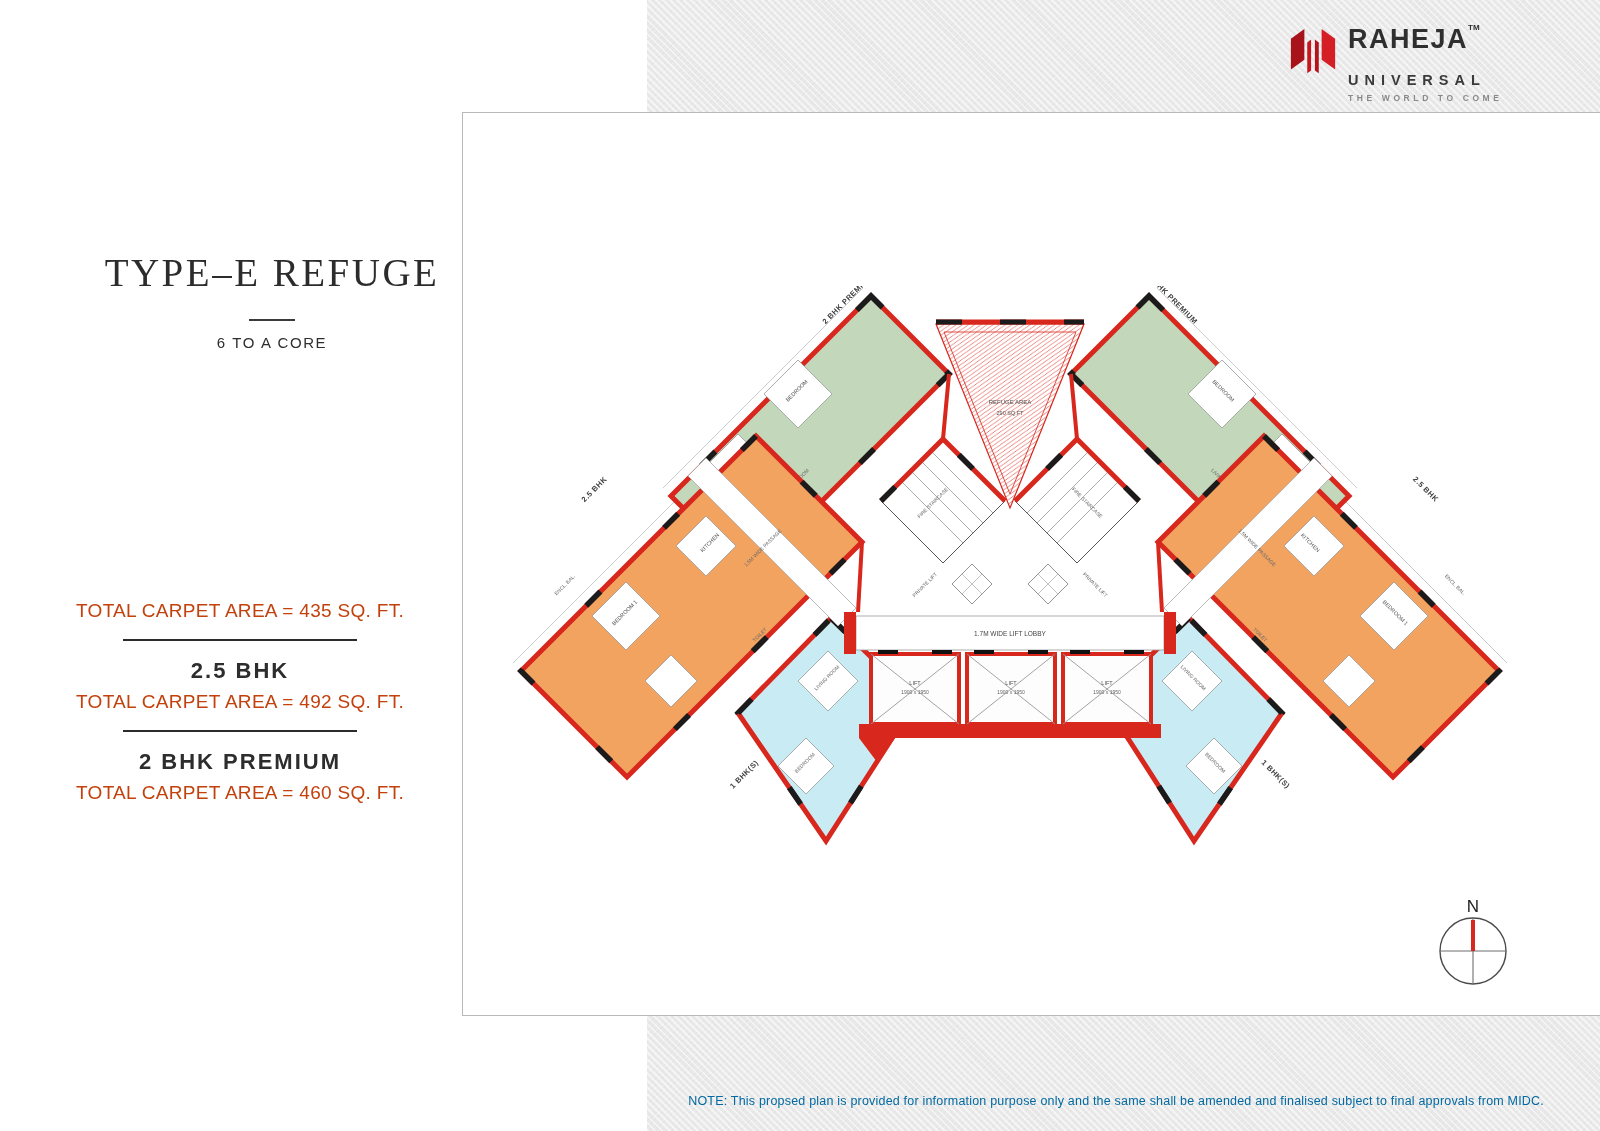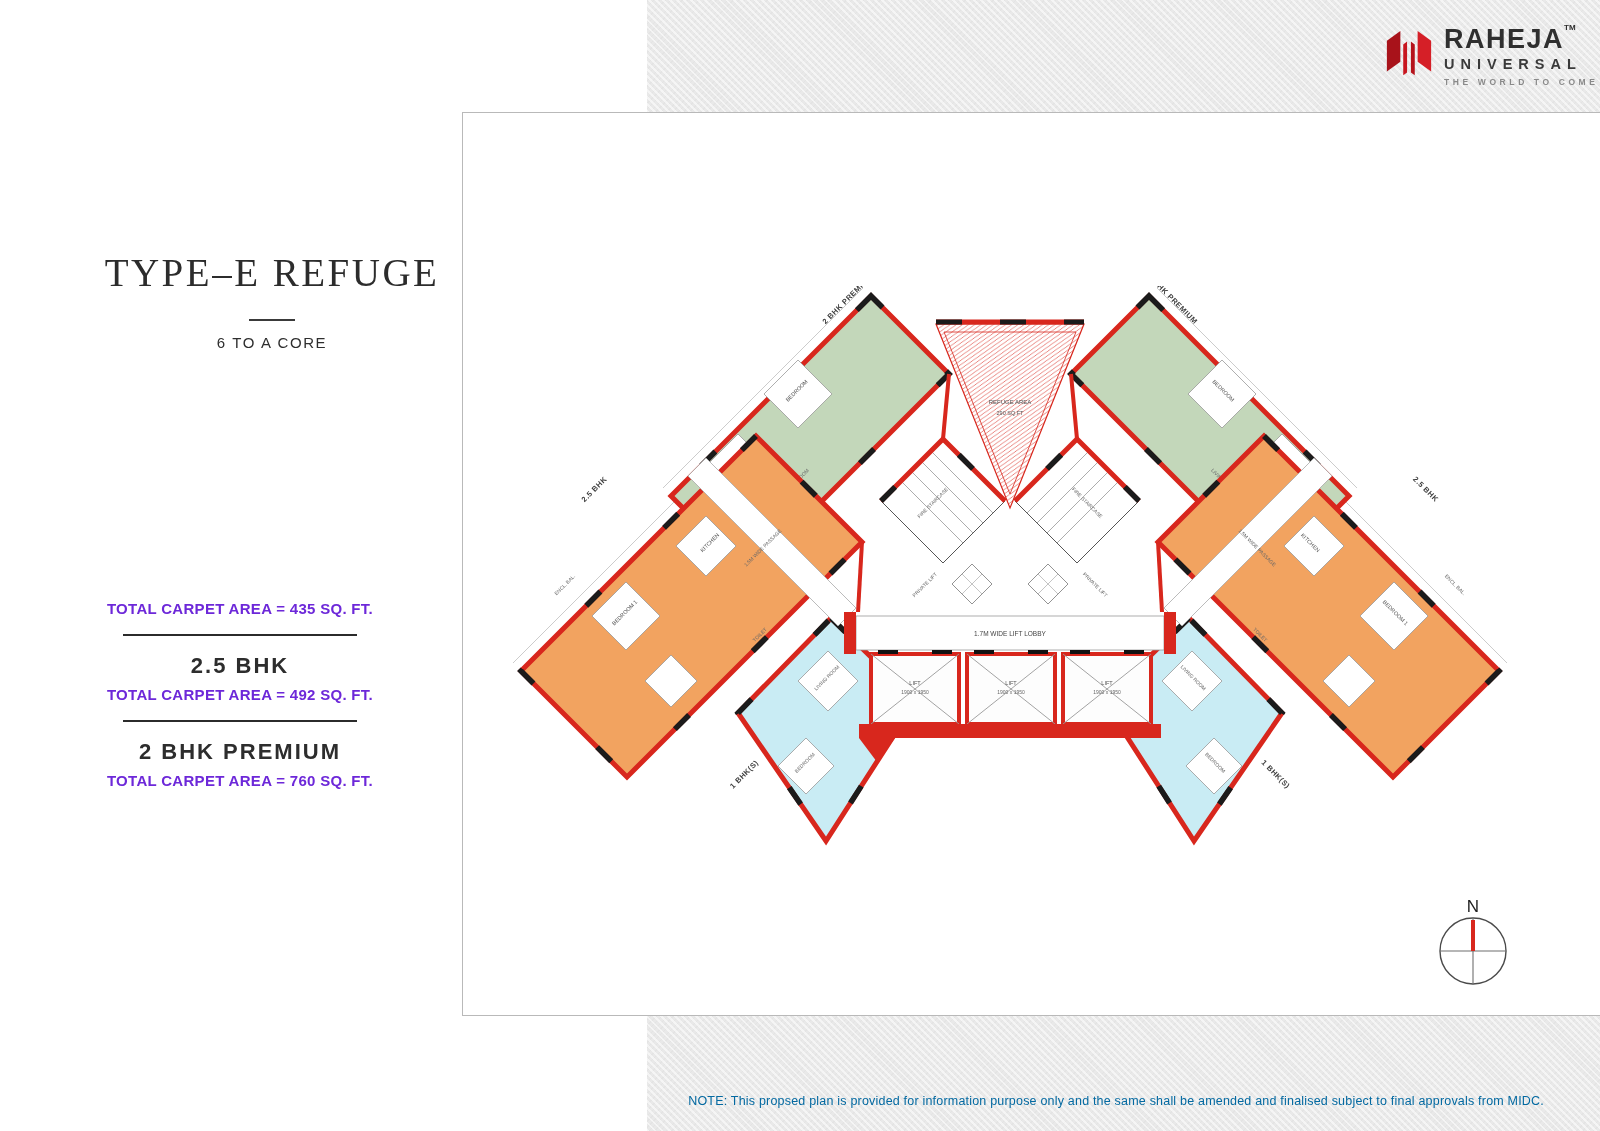--- a/index.html
+++ b/index.html
@@ -26,29 +26,29 @@
   .panel{position:absolute;left:72px;top:250px;width:336px;text-align:center;color:#2b2b2b;margin-left:32px;}
   .panel .title{
     font-family:"Liberation Serif",serif;font-size:39px;line-height:45px;
     letter-spacing:2.5px;color:#2c2c2c;font-weight:400;
   }
   .panel .divider{width:46px;height:0;border-top:2px solid #3a3a3a;margin:24px auto 0;}
   .panel .tower{margin-top:26px;font-size:23px;font-weight:bold;letter-spacing:2.5px;color:#333;}
   .panel .core{margin-top:13px;font-size:15px;letter-spacing:1.6px;color:#2e2e2e;}
   .units{position:absolute;left:72px;top:593px;width:336px;text-align:center;color:#2d2d2d;}
   .units .uname{font-size:22px;font-weight:bold;letter-spacing:2px;}
-  .units .udetail{margin-top:7px;font-size:15px;letter-spacing:.3px;color:#6d28d9;font-weight:bold;}
+  .units .udetail{margin-top:7px;font-size:19px;letter-spacing:.3px;color:#c2410c;}
   .units hr{border:none;border-top:2px solid #2b2b2b;width:234px;margin:17px auto;}
   
-  .logo{position:absolute;left:1384px;top:26px;display:flex;align-items:flex-end;}
+  .logo{position:absolute;left:1288px;top:26px;display:flex;align-items:flex-start;}
   .logo .mark{width:50px;height:58px;margin-right:10px;}
   .logo .ltext{line-height:1;}
   .logo .lname{font-size:27px;font-weight:800;letter-spacing:1.5px;color:#2f2f2f;}
   .logo .tm{font-size:8px;vertical-align:top;position:relative;top:-2px;color:#2f2f2f;font-weight:700;}
-  .logo .lname2{font-size:14.5px;font-weight:600;letter-spacing:6px;color:#3a3a3a;margin-top:4px;}
+  .logo .lname2{font-size:14.5px;font-weight:600;letter-spacing:6px;color:#3a3a3a;margin-top:20px;}
   .logo .ltag{font-size:8.5px;font-weight:700;letter-spacing:3.6px;color:#8a8a8a;margin-top:6px;}
   
   .note{position:absolute;right:56px;top:1094px;font-size:12.5px;color:#0369a1;letter-spacing:.2px;}
   
   text{font-family:"Liberation Sans",sans-serif;}
   .t5{font-size:5px;fill:#666;}
   .t55{font-size:5.5px;fill:#555;}
   .t6{font-size:6px;fill:#4c4c4c;}
   .t65{font-size:6.5px;fill:#444;}
   .t75{font-size:7.5px;fill:#3c3c3c;font-weight:600;letter-spacing:.5px;}
@@ -92,21 +92,21 @@
     <div class="udetail">TOTAL CARPET AREA = 435 SQ. FT.</div>
   </div>
   <hr>
   <div>
     <div class="uname">2.5 BHK</div>
     <div class="udetail">TOTAL CARPET AREA = 492 SQ. FT.</div>
   </div>
   <hr>
   <div>
     <div class="uname">2 BHK PREMIUM</div>
-    <div class="udetail">TOTAL CARPET AREA = 760 SQ. FT.</div>
+    <div class="udetail">TOTAL CARPET AREA = 460 SQ. FT.</div>
   </div>
 </div>
 
 <div class="card">
 
   <svg width="1010" height="580" viewBox="0 0 1010 580" style="position:absolute;left:43px;top:173px;">
     <defs>
       <pattern id="hatch" width="5" height="5" patternUnits="userSpaceOnUse" patternTransform="rotate(10)">
         <path d="M0,5 L5,0" stroke="#d8271d" stroke-width="0.6"></path>
       </pattern>

